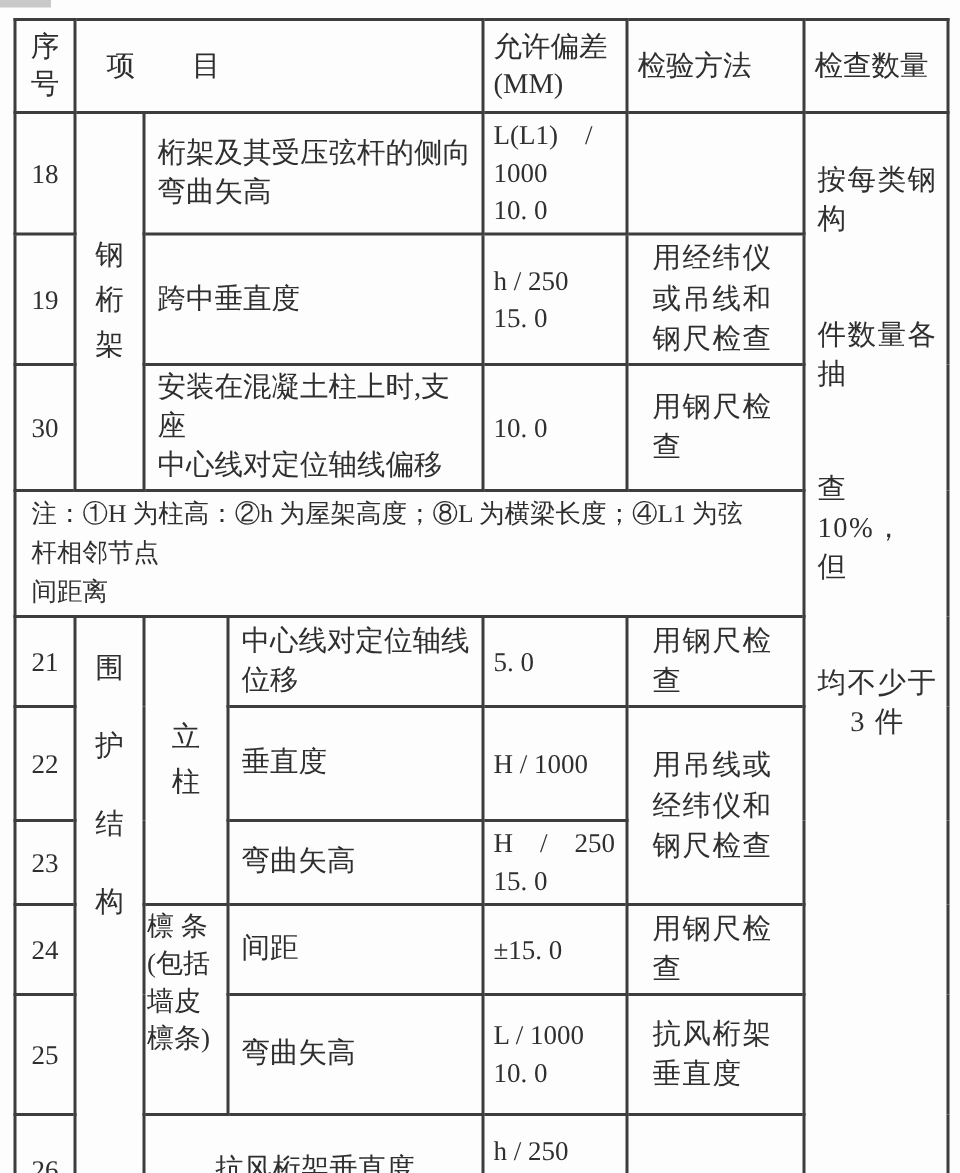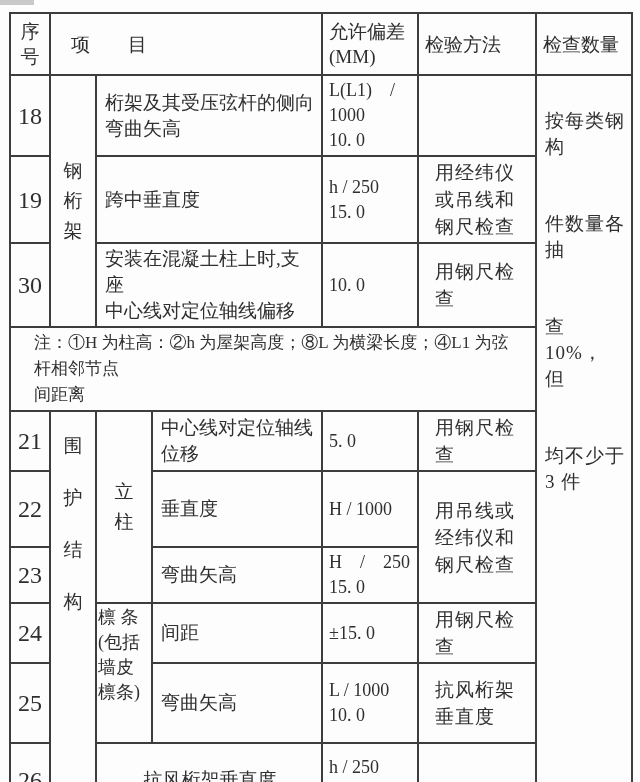--- a/index.html
+++ b/index.html
@@ -40,41 +40,41 @@
   tr.rh-21   td{height:54px;}
   tr.rh-22   td{height:70px;}
   tr.rh-23   td{height:47px;}
   tr.rh-24   td{height:21px;border-radius:15px;}
   tr.rh-25   td{height:74px;}
   tr.rh-26   td{height:67px;}
 
   .c-center{text-align:center;}
   .hdr{line-height:25px;}
   .hdr-item{padding-left:20px;}
-  .c-no{text-align:center;font-size:24px;}
+  .c-no{text-align:center;font-size:18px;}
   .c-item{padding-left:8px;margin-top:20px;}
   .c-dev{font-size:18px;line-height:25px;padding-left:6px;}
   .c-method{letter-spacing:1px;line-height:27px;padding-left:16px;}
   .c-qty{
     vertical-align:top;
     padding-top:6px;padding-left:8px;
     letter-spacing:1px;line-height:26px;
   }
   .qp{margin:0 0 25px 0;white-space:pre-line;}
-  .qp:last-child{margin-bottom:0;}
+  .qp:last-child{margin-bottom:0;text-align:center;}
 
   .vgroup{text-align:center;}
   .g-steel{line-height:30px;}
   .g-env{vertical-align:top;padding-top:8px;line-height:52px;}
   .g-col{line-height:30px;}
   .g-purlin{
     vertical-align:top;text-align:left;
     padding:1px 1px;font-size:18px;line-height:25px;
   }
-  .c-note1{font-size:17px;line-height:26px;padding-left:23px;letter-spacing:0;margin-top:36px;}
+  .c-note1{font-size:17px;line-height:26px;padding-left:10px;letter-spacing:0;margin-top:36px;}
 </style>
 </head>
 <body>
 
 <div class="top-artifact"></div>
 
 <table class="sheet">
   <colgroup>
     <col style="width:40px">
       <col style="width:46px">

